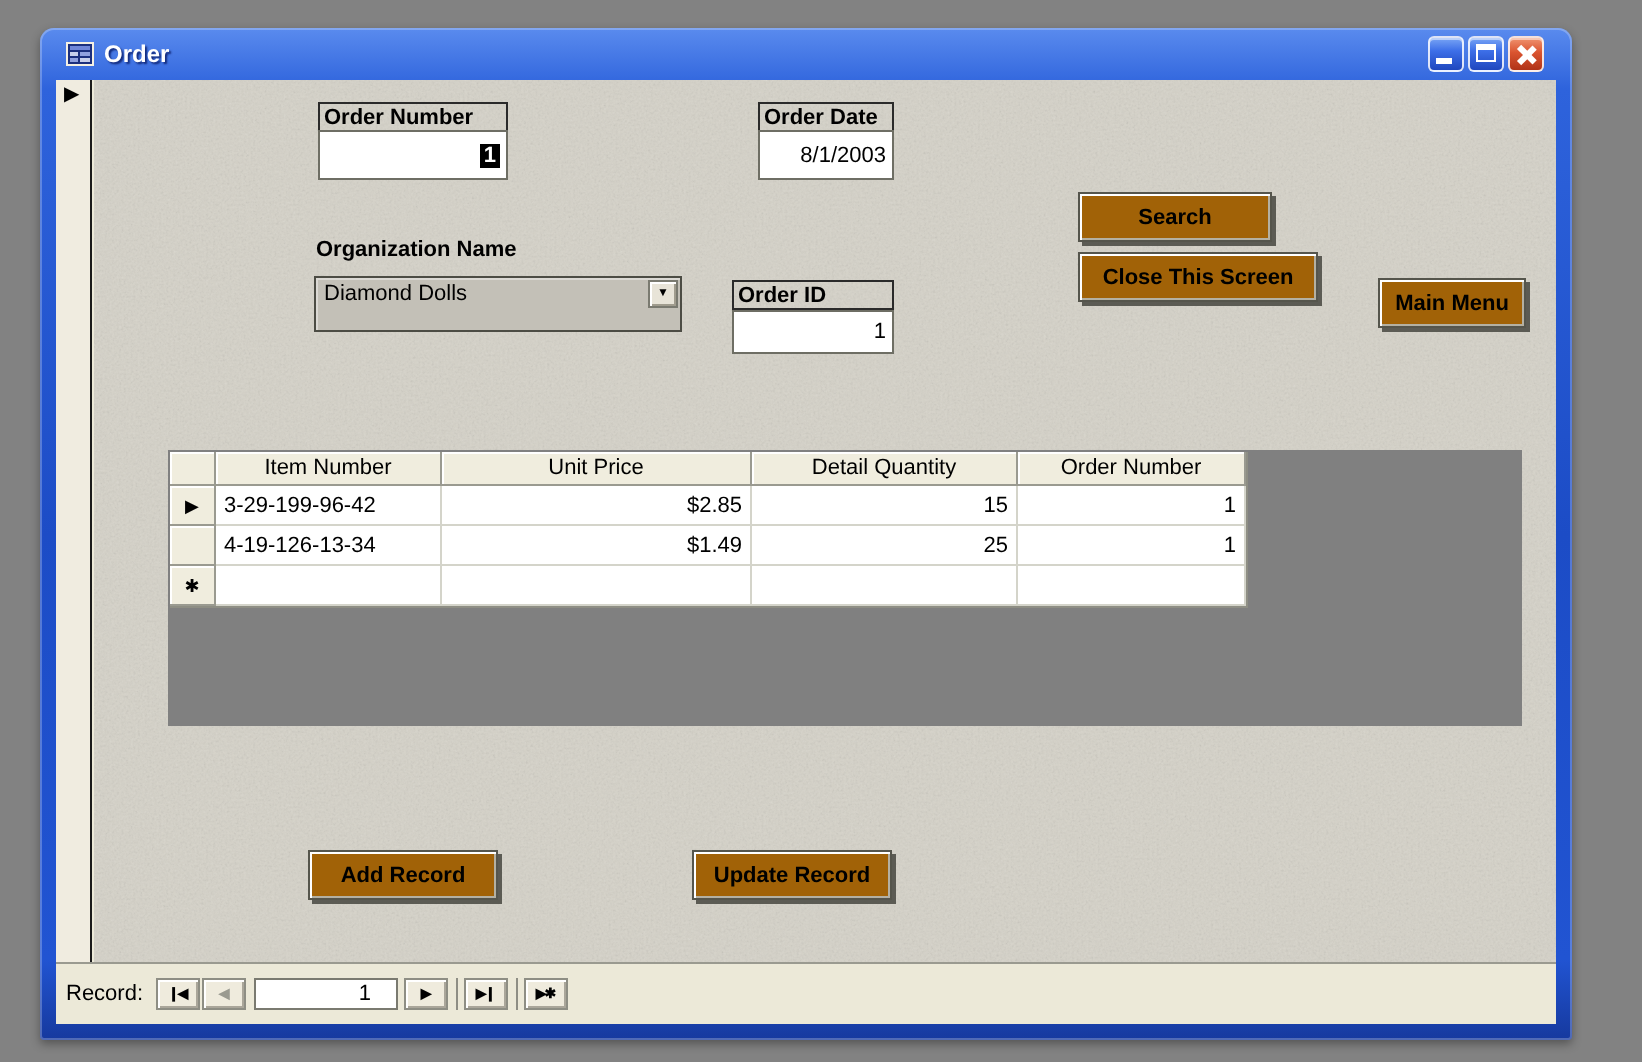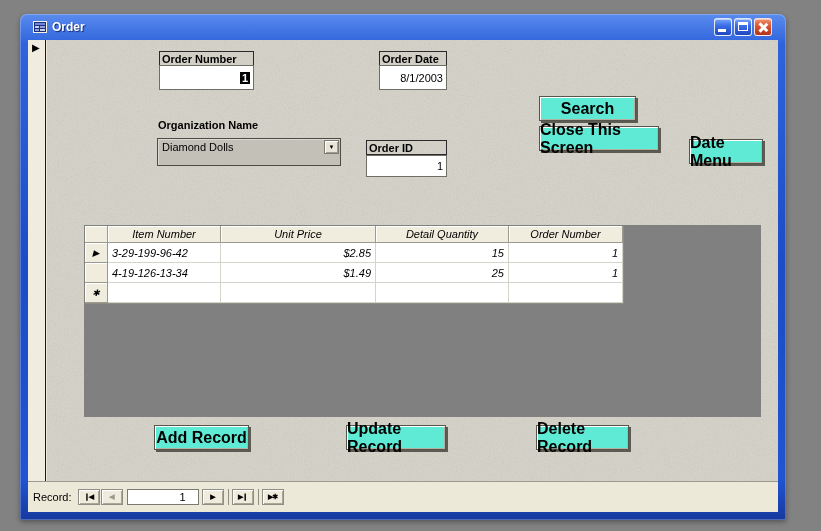--- a/index.html
+++ b/index.html
@@ -32,21 +32,21 @@
   .texture { position:absolute; inset:0; width:100%; height:100%; }
 
   .abs { position:absolute; }
   .label-box { border:1px solid #2a2a2a; font-weight:bold; font-size:11px; color:#000;
     padding:1px 0 0 2px; line-height:12px; background:transparent; }
   .field { background:#fff; border:1px solid #6e6e64; font-size:11px; color:#000;
     display:flex; align-items:center; justify-content:flex-end; padding-right:3px; }
   .sel-val { background:#000; color:#fff; padding:0 2px; font-weight:bold; }
   .plain-label { font-weight:bold; font-size:11px; color:#000; }
 
-  .btn { background:#5eead4; border:1px solid #55554c; font-weight:bold; font-size:16px; color:#000;
+  .btn { background:#a16207; border:1px solid #55554c; font-weight:bold; font-size:11px; color:#000;
     display:flex; align-items:center; justify-content:center; cursor:pointer;
     box-shadow:inset 1px 1px 0 #ffffff, inset -1px -1px 0 #b4b0a2, 2px 2px 0 rgba(70,70,64,.85); }
 
   .combo { background:#C3C0B7; border:1px solid #4c4c44; box-shadow:inset 1px 1px 0 rgba(255,255,255,.4); cursor:pointer; }
   .combo .val { position:absolute; left:4px; top:2px; font-size:11px; color:#000; }
   .combo .drop { position:absolute; right:1px; top:1px; width:15px; height:14px; background:#E8E4D8;
     border:1px solid #7a7a70; box-shadow:inset 1px 1px 0 #fff, inset -1px -1px 0 #a09c8e;
     display:flex; align-items:center; justify-content:center; font-size:6px; color:#000; cursor:pointer; }
 
   
@@ -138,23 +138,23 @@
               <span>▼</span>
             </span>
         </div>
 
         <div class="abs label-box" style="left:319px;top:100px;width:81px;height:15px;">Order ID</div>
         <div class="abs field" style="left:319px;top:115px;width:81px;height:22px;">
           <span>1</span>
         </div>
 
         <div class="abs btn" style="left:492px;top:86px;width:120px;height:25px;">Close This Screen</div>
-        <div class="abs btn" style="left:642px;top:99px;width:74px;height:25px;">Date Menu</div>
-
-        <div class="abs subform" style="left:37px;top:185px;width:677px;height:192px;font-style:italic;">
+        <div class="abs btn" style="left:642px;top:99px;width:74px;height:25px;">Main Menu</div>
+
+        <div class="abs subform" style="left:37px;top:185px;width:677px;height:138px;">
           <div class="sheet">
             <div class="dsrow">
               <div class="hc"></div>
               <div class="hc">Item Number</div>
               <div class="hc">Unit Price</div>
               <div class="hc">Detail Quantity</div>
               <div class="hc">Order Number</div>
             </div>
             <div class="dsrow">
               <div class="sc">
@@ -179,21 +179,20 @@
               <div class="dc l"></div>
               <div class="dc r"></div>
               <div class="dc r"></div>
               <div class="dc r"></div>
             </div>
           </div>
         </div>
 
         <div class="abs btn" style="left:107px;top:385px;width:95px;height:25px;">Add Record</div>
         <div class="abs btn" style="left:299px;top:385px;width:100px;height:25px;">Update Record</div>
-        <div class="abs btn" style="left:489px;top:385px;width:93px;height:25px;">Delete Record</div>
       </div>
 
       <div class="navbar">
         <span class="lbl">Record:</span>
         <div class="nbtn">❙◀</div>
         <div class="nbtn disabled">◀</div>
         <div class="nbox">1</div>
         <div class="nbtn">▶</div>
         <div class="nsep"></div>
         <div class="nbtn">▶❙</div>

